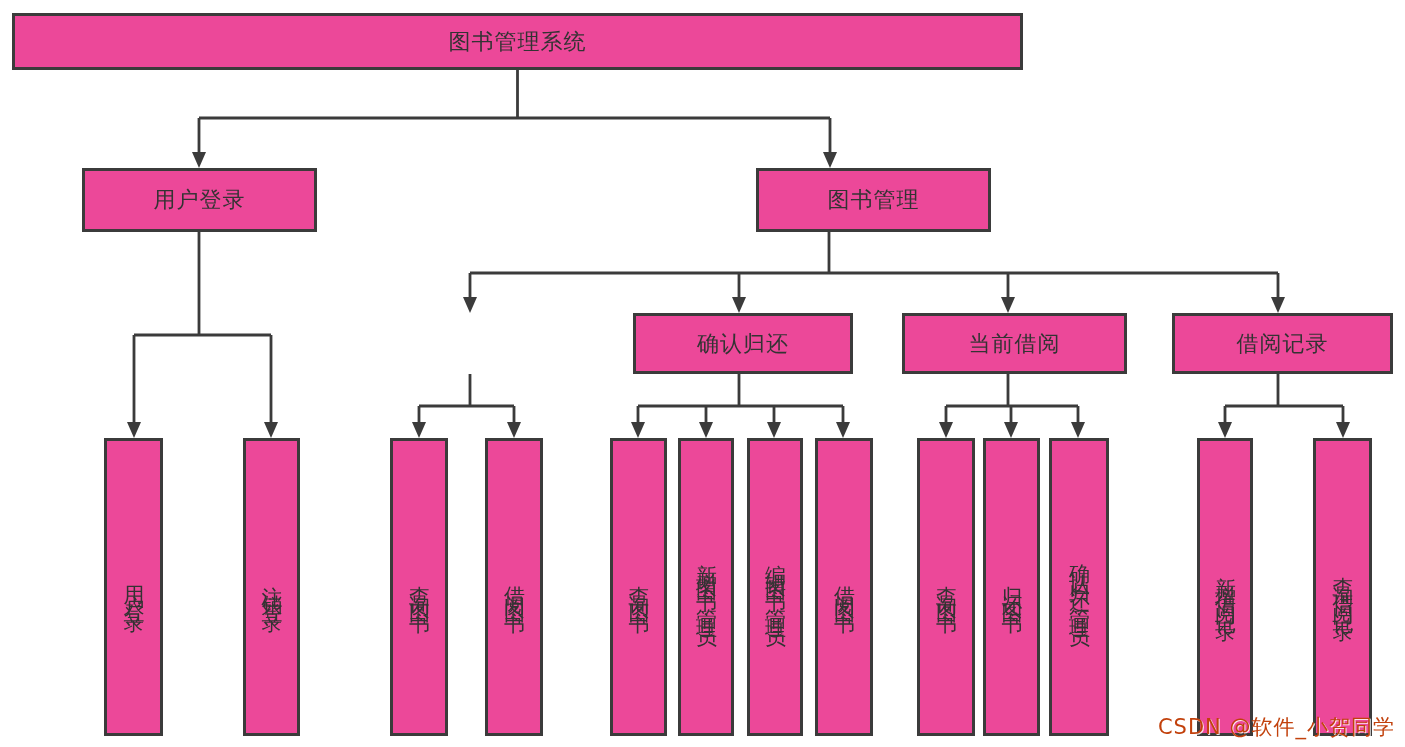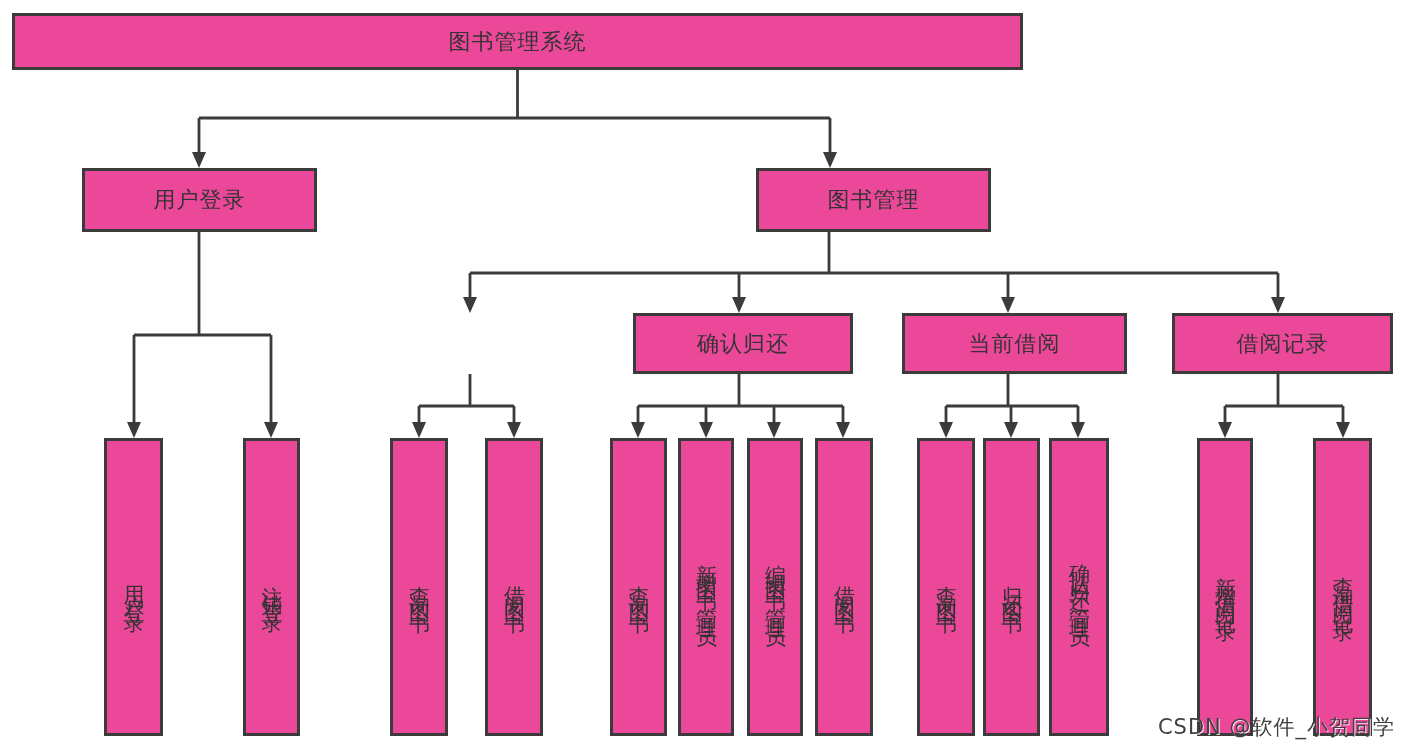--- a/index.html
+++ b/index.html
@@ -14,21 +14,21 @@
     display:flex; align-items:center; justify-content:center;
     text-align:center;
   }
   .h { font-size:22px; letter-spacing:1px; }
   .v {
     writing-mode:vertical-rl; text-orientation:mixed;
     font-size:21px; line-height:1; letter-spacing:9px;
   }
   .watermark {
     position:absolute; right:10px; bottom:6px;
-    font-size:21px; color:#404040; letter-spacing:1px; white-space:nowrap;
+    font-size:21px; color:#c2410c; letter-spacing:1px; white-space:nowrap;
     text-shadow:1px 1px 0 rgba(255,255,255,0.85);
   }
 </style>
 </head>
 <body>
 
 <div class="canvas">
 
   <svg class="connectors" width="1405" height="747" viewBox="0 0 1405 747" aria-hidden="true">
     <g stroke="#3b3b3b" stroke-width="2.8" fill="none">

